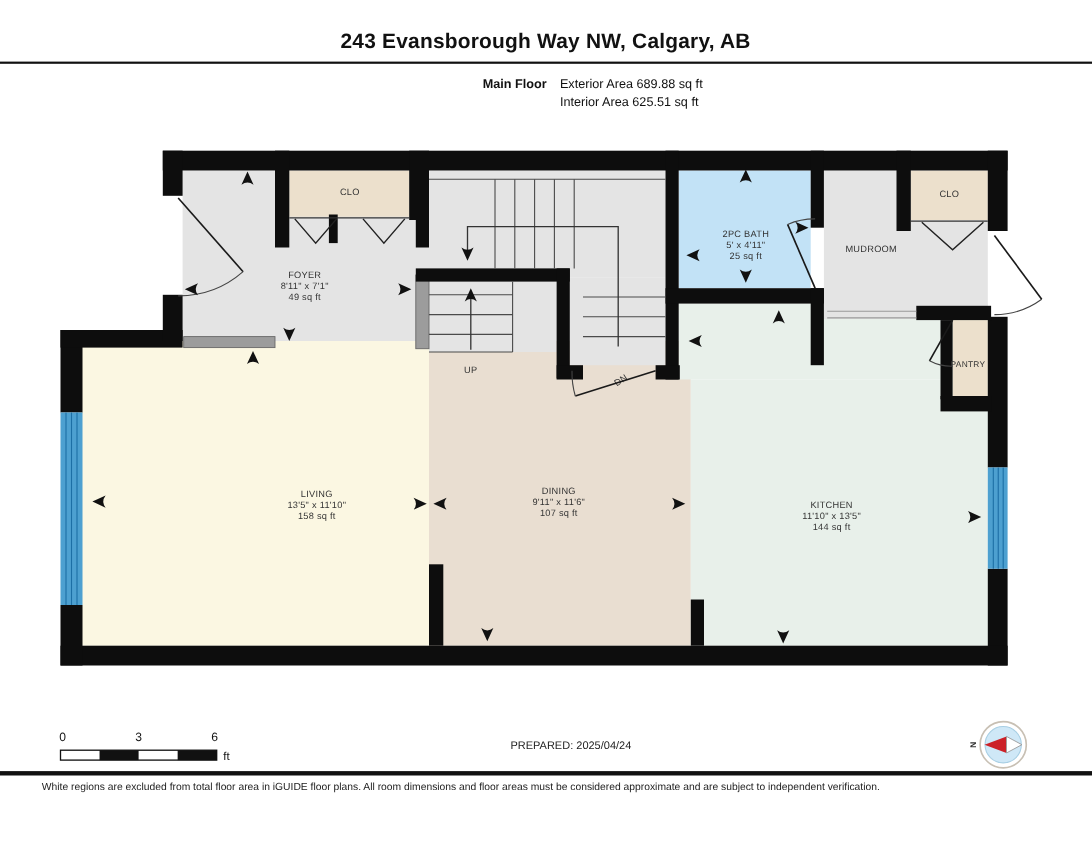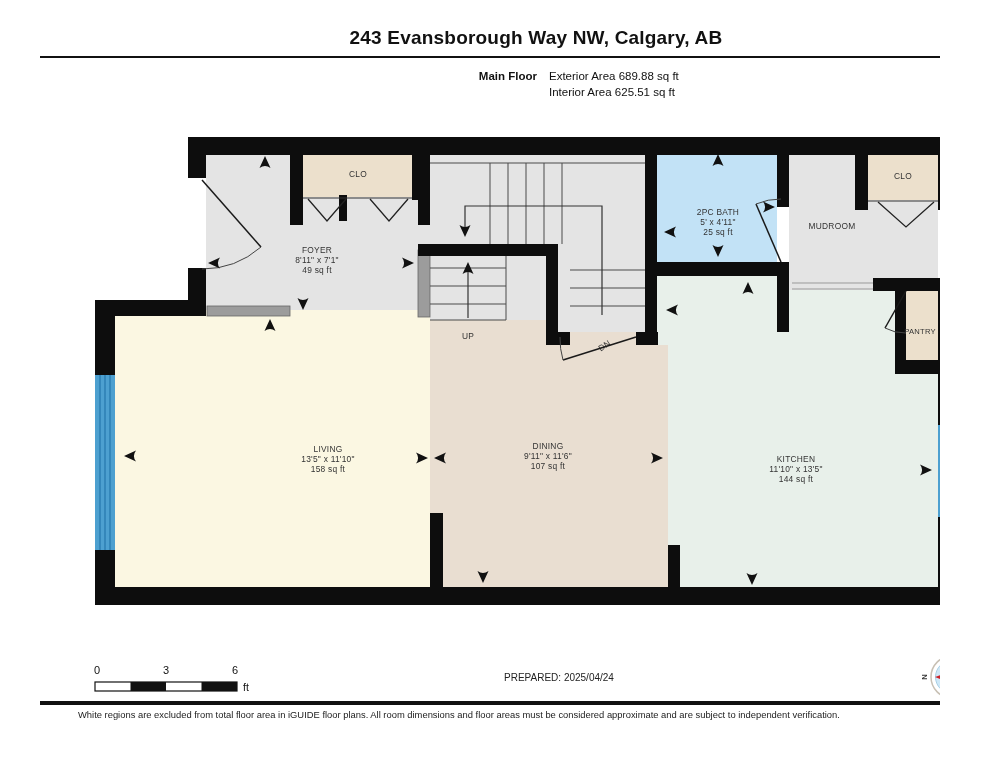--- a/index.html
+++ b/index.html
@@ -1,17 +1,17 @@
 <!DOCTYPE html>
 <html><head>
 <meta charset="utf-8">
 <style>
   html,body{margin:0;padding:0;background:#fff;}
-  #page{position:relative;width:900px;height:768px;background:#fff;overflow:hidden;
-        font-family:"Liberation Sans","DejaVu Sans",sans-serif;padding-left:40px;}
+  #page{position:relative;width:993px;height:768px;background:#fff;overflow:hidden;
+        font-family:"Liberation Sans","DejaVu Sans",sans-serif;}
   svg text{font-family:"Liberation Sans","DejaVu Sans",sans-serif;fill:#222;}
   .wall{fill:#0d0d0d;}
   .room-label{font-size:8.4px;letter-spacing:.25px;text-anchor:middle;fill:#333;}
   .t-title{font-size:19px;font-weight:bold;text-anchor:middle;fill:#111;letter-spacing:.2px;}
   .t-sub-b{font-size:11.5px;font-weight:bold;fill:#111;}
   .t-sub{font-size:11.5px;fill:#111;}
   .t-scale{font-size:11px;text-anchor:middle;fill:#111;}
   .t-ft{font-size:10.5px;fill:#111;}
   .t-prepared{font-size:10px;text-anchor:middle;fill:#222;}
   .t-disclaimer{font-size:9.4px;fill:#222;}

